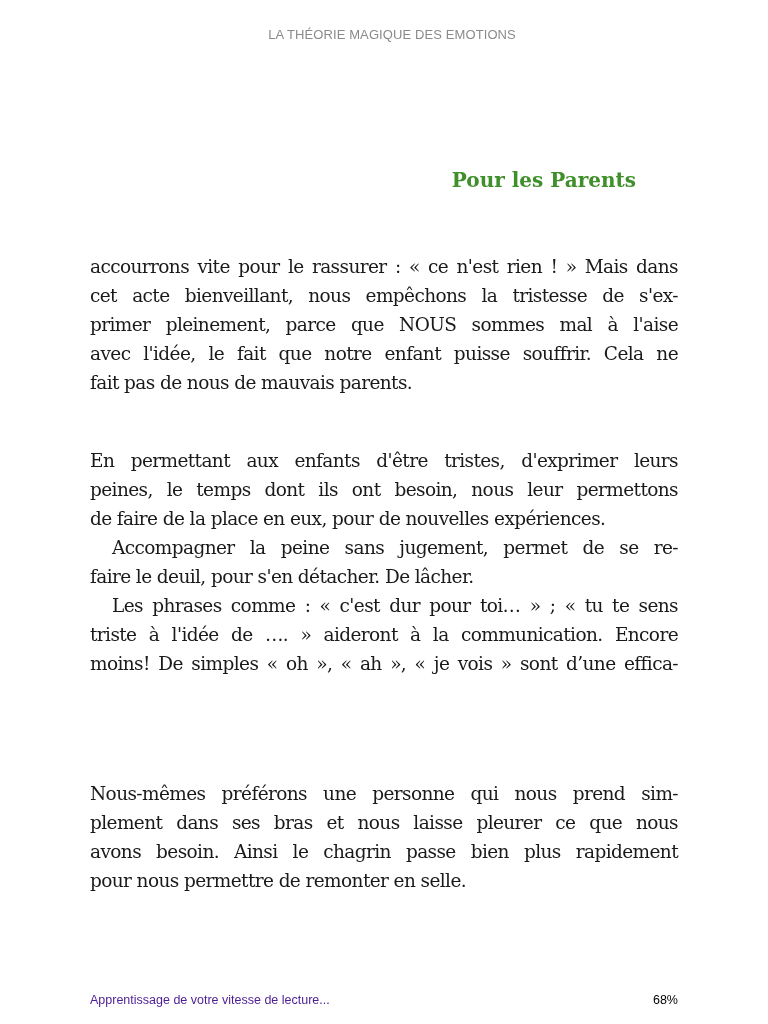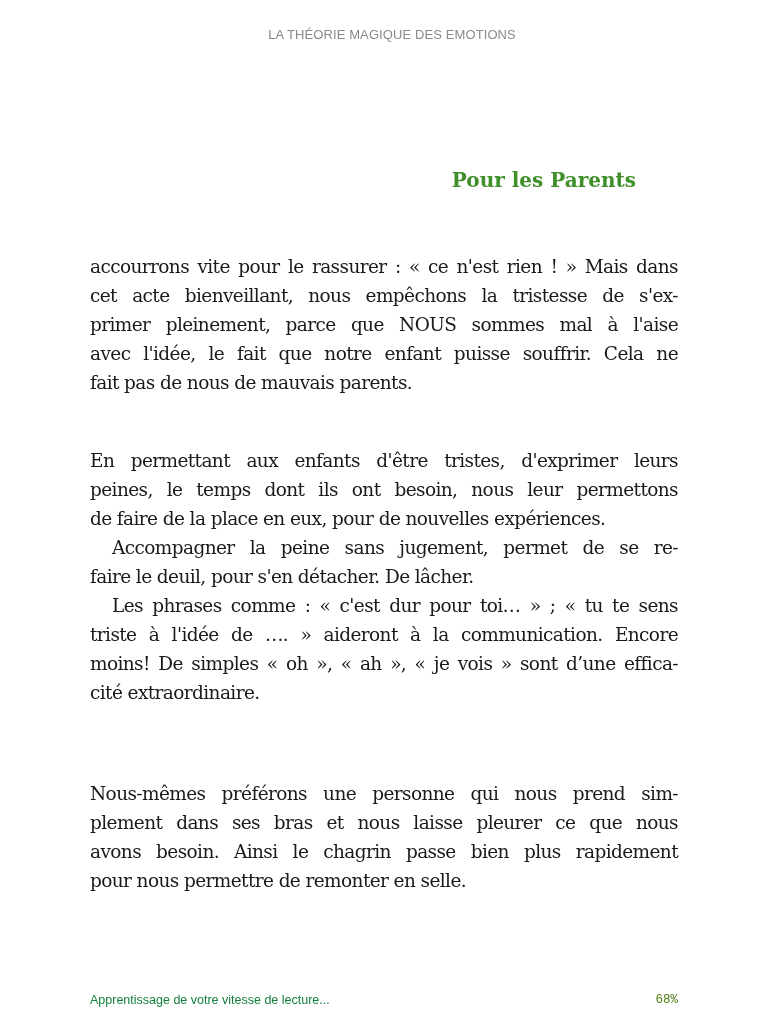--- a/index.html
+++ b/index.html
@@ -23,25 +23,25 @@
       height: 29px; line-height: 29px; white-space: nowrap;
       text-align: justify; text-align-last: justify;
     }
     .line.last { text-align-last: left; }
     .line.indent { text-indent: 22px; }
     #p1 { top: 252px; }
     #p2 { top: 446px; }
     #p3 { top: 779px; }
     .footer-left {
       position: absolute; top: 993px; left: 90px;
-      font-family: "Liberation Sans", sans-serif; font-size: 12.5px; color: #15803d;
+      font-family: "Liberation Sans", sans-serif; font-size: 12.5px; color: #4c1d95;
     }
     .footer-right {
       position: absolute; top: 993px; right: 90px;
-      font-family: Liberation Mono, monospace; font-size: 12.5px; color: #4d7c0f;
+      font-family: Liberation Sans, sans-serif; font-size: 12.5px; color: #000000;
     }
   </style>
 </head>
 <body>
 
 <div class="running-header">LA THÉORIE MAGIQUE DES EMOTIONS</div>
 
 <div class="chapter-title">Pour les Parents</div>
 
 <div class="body-text" id="p1">
@@ -54,21 +54,20 @@
 
 <div class="body-text" id="p2">
   <div class="line">En permettant aux enfants d'être tristes, d'exprimer leurs</div>
   <div class="line">peines, le temps dont ils ont besoin, nous leur permettons</div>
   <div class="line last">de faire de la place en eux, pour de nouvelles expériences.</div>
   <div class="line indent">Accompagner la peine sans jugement, permet de se re-</div>
   <div class="line last">faire le deuil, pour s'en détacher. De lâcher.</div>
   <div class="line indent">Les phrases comme : « c'est dur pour toi… » ; « tu te sens</div>
   <div class="line">triste à l'idée de …. » aideront à la communication. Encore</div>
   <div class="line">moins! De simples « oh », « ah », « je vois » sont d’une effica-</div>
-  <div class="line last">cité extraordinaire.</div>
 </div>
 
 <div class="body-text" id="p3">
   <div class="line">Nous-mêmes préférons une personne qui nous prend sim-</div>
   <div class="line">plement dans ses bras et nous laisse pleurer ce que nous</div>
   <div class="line">avons besoin. Ainsi le chagrin passe bien plus rapidement</div>
   <div class="line last">pour nous permettre de remonter en selle.</div>
 </div>
 
 <div class="footer-left">Apprentissage de votre vitesse de lecture...</div>

